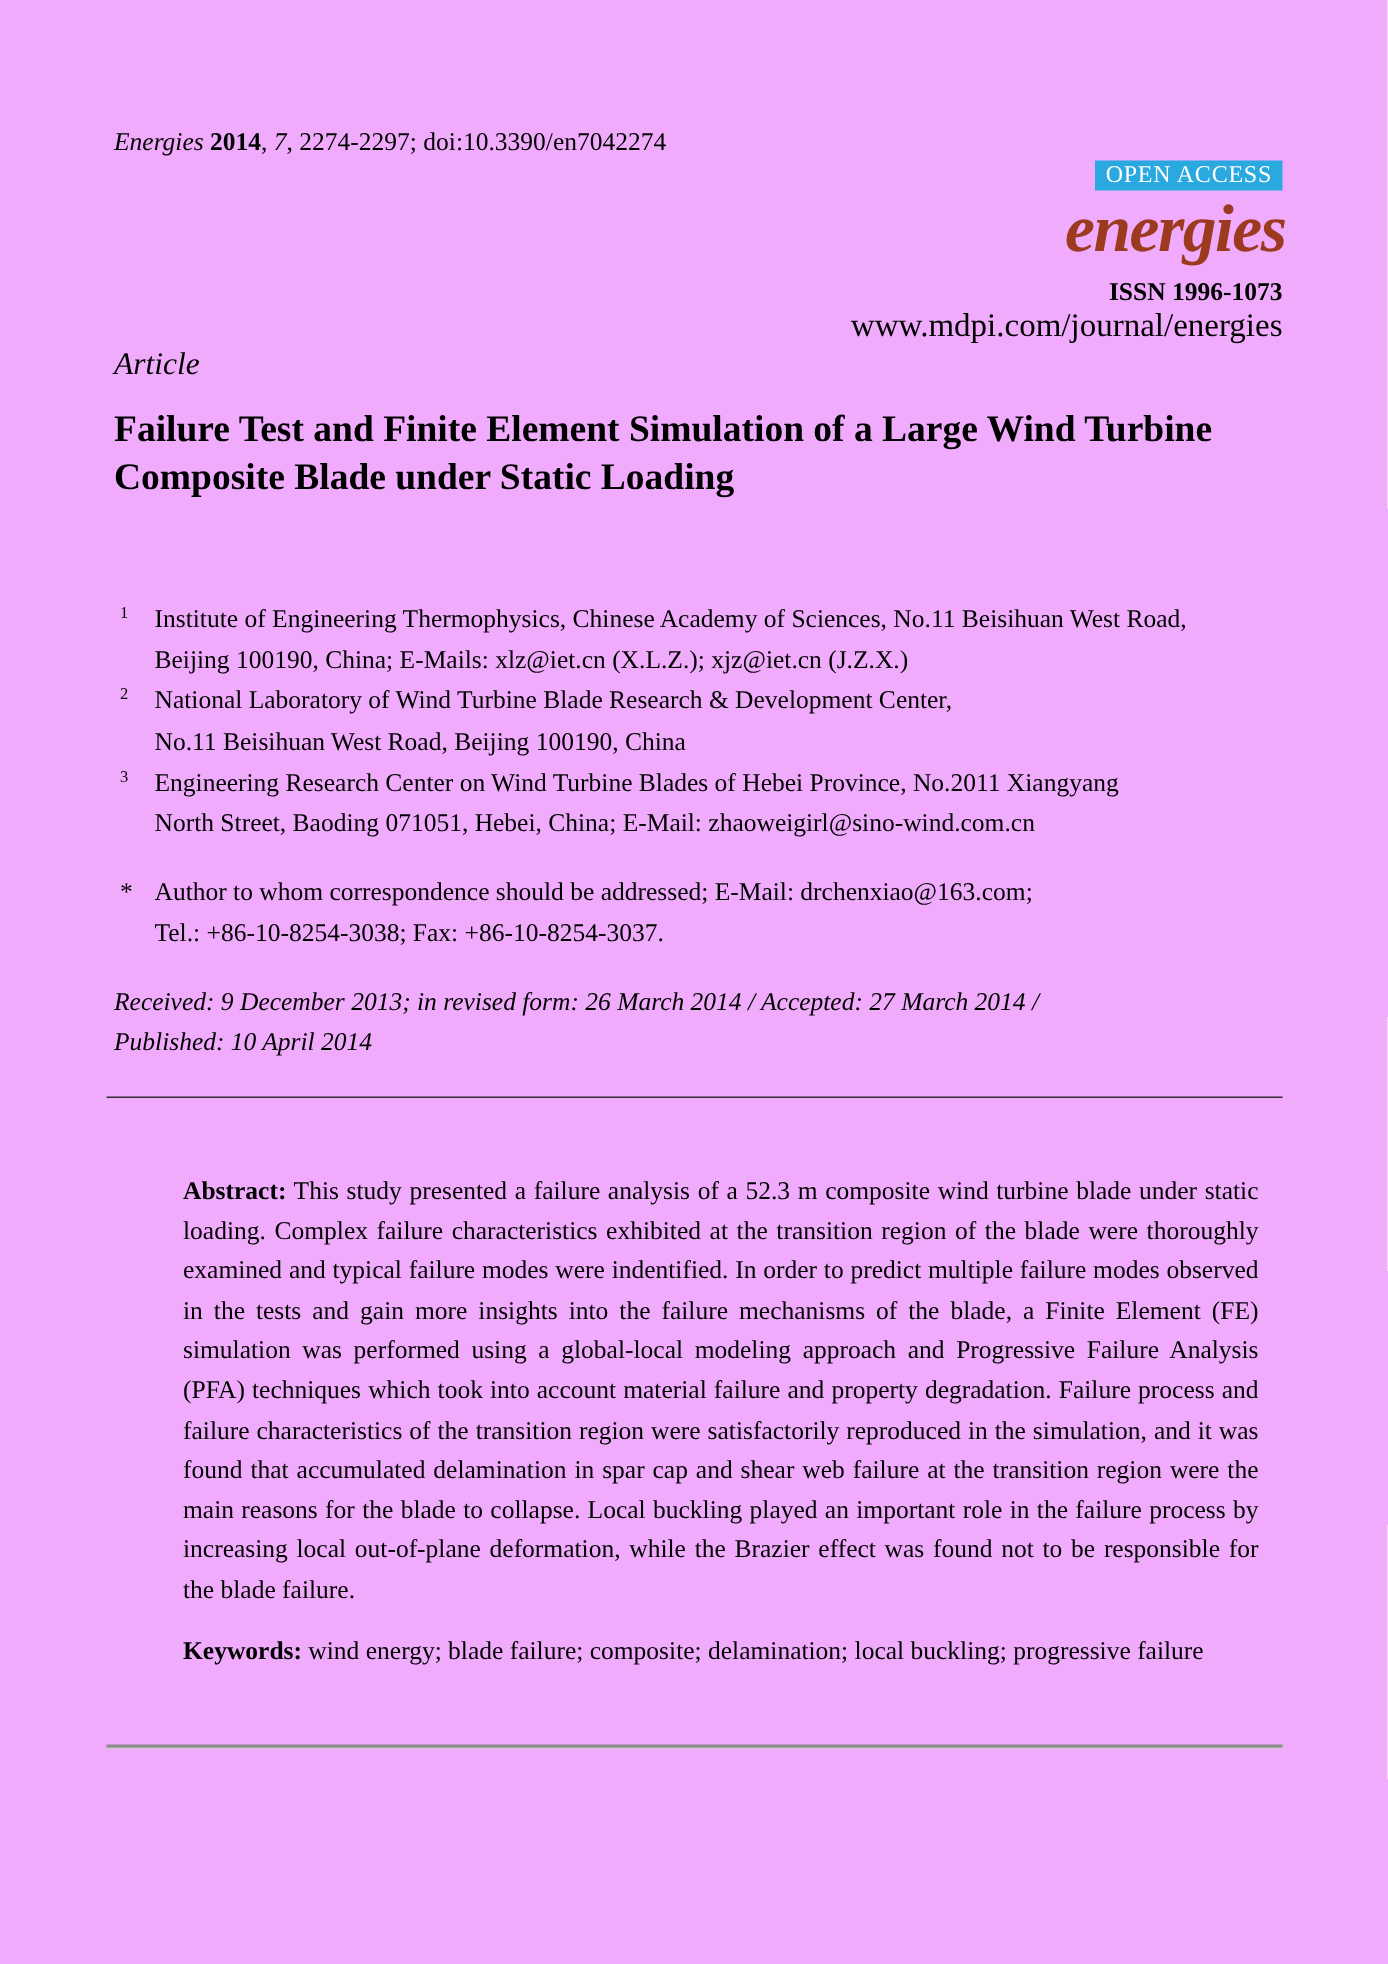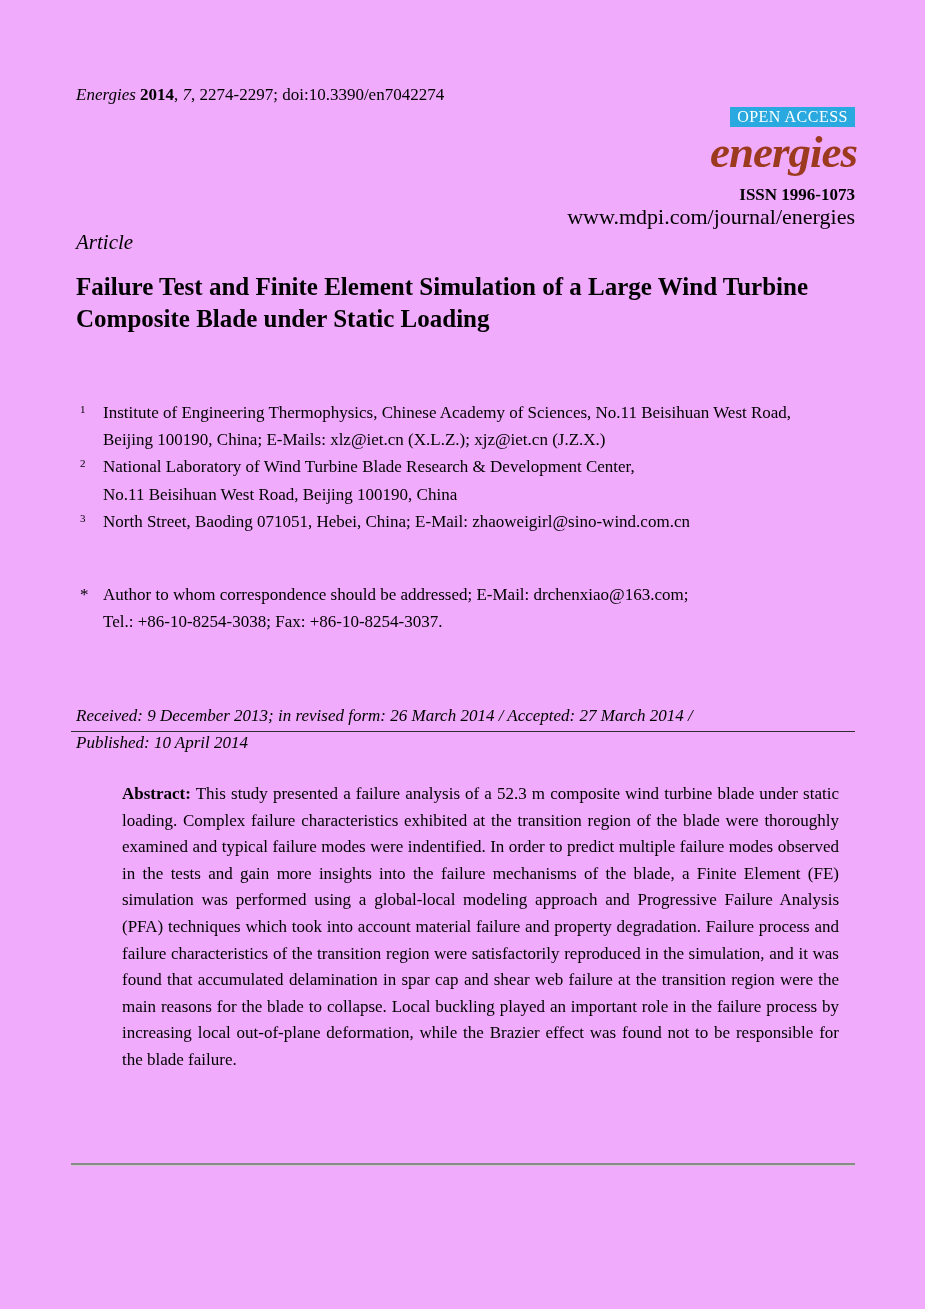--- a/index.html
+++ b/index.html
@@ -77,21 +77,21 @@
 
   .correspond {
     position: absolute; left: 76px; top: 581px; width: 786px;
     font-size: 17px; line-height: 27.2px;
   }
   .corr-star { position: absolute; left: 4px; top: 0; font-size: 17px; }
   .correspond .body { padding-left: 27px; }
 
   .received {
     position: absolute; left: 76px; top: 654px; width: 786px;
-    font-size: 17px; font-style: italic; line-height: 27.2px; margin-top: 48px;
+    font-size: 17px; font-style: italic; line-height: 27.2px;
   }
 
   .rule-top {
     position: absolute; left: 71px; top: 731px; width: 784px;
     border-top: 1.5px solid #2f2f2f; height: 0;
   }
 
   .abstract {
     position: absolute; left: 122px; top: 753px; width: 717px;
     font-size: 17px; line-height: 26.6px; text-align: justify; margin-top: 28px;
@@ -134,20 +134,21 @@
       <div>Institute of Engineering Thermophysics, Chinese Academy of Sciences, No.11 Beisihuan West Road,</div>
       <div>Beijing 100190, China; E-Mails: xlz@iet.cn (X.L.Z.); xjz@iet.cn (J.Z.X.)</div>
     </div>
     <div class="aff">
       <span class="aff-num">2</span>
       <div>National Laboratory of Wind Turbine Blade Research &amp; Development Center,</div>
       <div>No.11 Beisihuan West Road, Beijing 100190, China</div>
     </div>
     <div class="aff">
       <span class="aff-num">3</span>
+      <div>Engineering Research Center on Wind Turbine Blades of Hebei Province, No.2011 Xiangyang</div>
       <div>North Street, Baoding 071051, Hebei, China; E-Mail: zhaoweigirl@sino-wind.com.cn</div>
     </div>
   </div>
 
   <div class="correspond">
     <span class="corr-star">*</span>
     <div class="body">
       <div>Author to whom correspondence should be addressed; E-Mail: drchenxiao@163.com;</div>
       <div>Tel.: +86-10-8254-3038; Fax: +86-10-8254-3037.</div>
     </div>
@@ -155,16 +156,17 @@
 
   <div class="received">
     <div>Received: 9 December 2013; in revised form: 26 March 2014 / Accepted: 27 March 2014 /</div>
     <div>Published: 10 April 2014</div>
   </div>
 
   <div class="rule-top"></div>
 
   <div class="abstract"><span class="b">Abstract:</span><span> This study presented a failure analysis of a 52.3 m composite wind turbine blade under static loading. Complex failure characteristics exhibited at the transition region of the blade were thoroughly examined and typical failure modes were indentified. In order to predict multiple failure modes observed in the tests and gain more insights into the failure mechanisms of the blade, a Finite Element (FE) simulation was performed using a global-local modeling approach and Progressive Failure Analysis (PFA) techniques which took into account material failure and property degradation. Failure process and failure characteristics of the transition region were satisfactorily reproduced in the simulation, and it was found that accumulated delamination in spar cap and shear web failure at the transition region were the main reasons for the blade to collapse. Local buckling played an important role in the failure process by increasing local out-of-plane deformation, while the Brazier effect was found not to be responsible for the blade failure.</span></div>
 
+  <div class="keywords"><span class="b">Keywords:</span><span> wind energy; blade failure; composite; delamination; local buckling; progressive failure</span></div>
 
   <div class="rule-bottom"></div>
 
 </div>
 
 </body></html>

